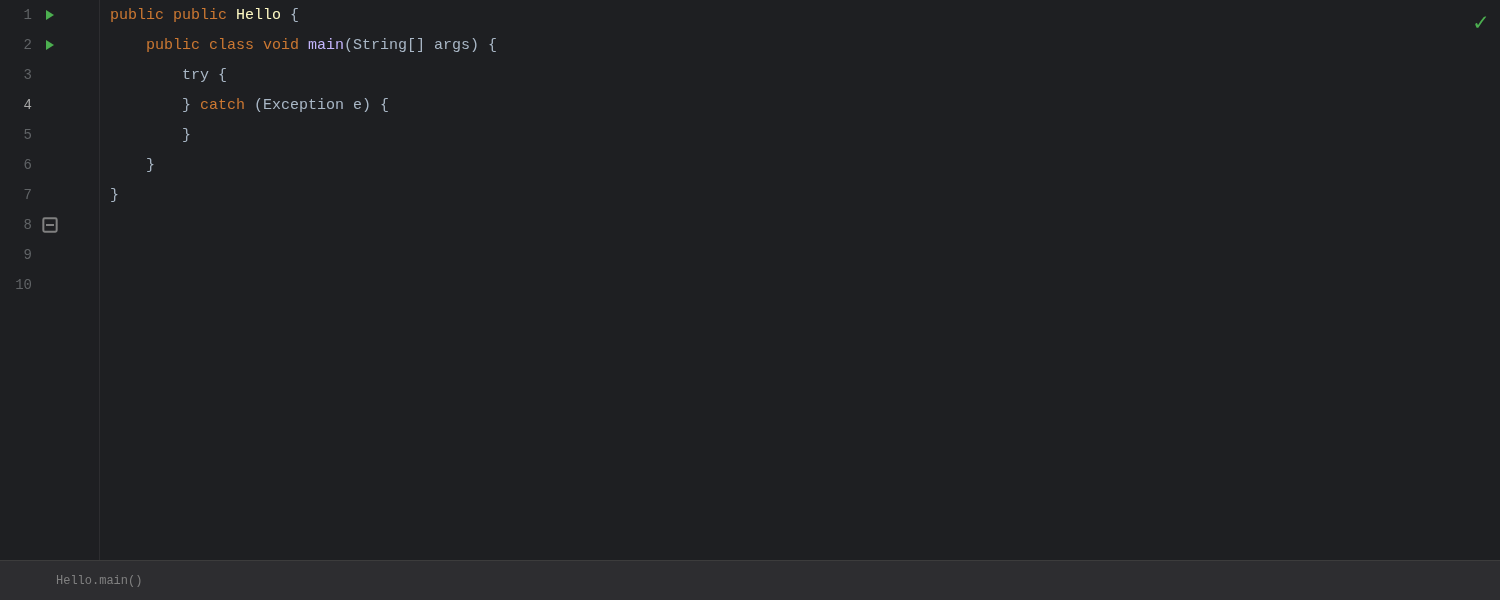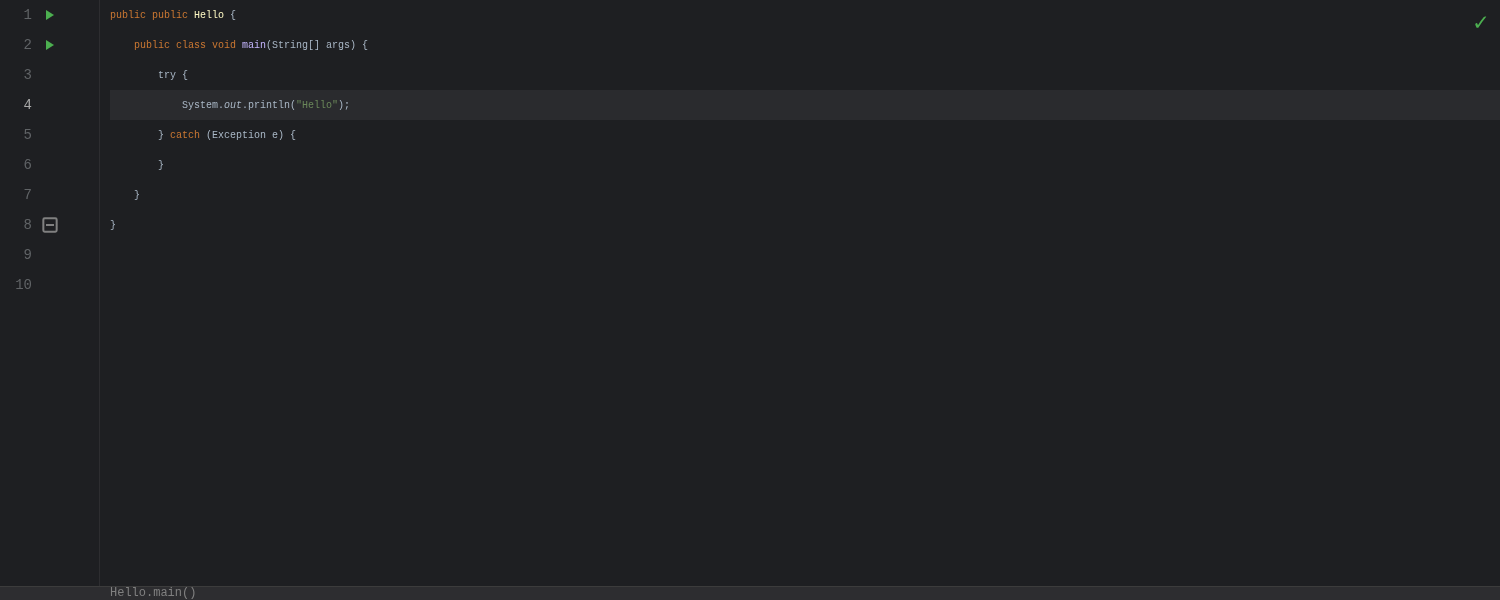--- a/index.html
+++ b/index.html
@@ -96,21 +96,21 @@
 
     .code-lines {
       display: flex;
       flex-direction: column;
     }
 
     .code-line {
       display: flex;
       align-items: center;
       height: 30px;
-      font-size: 10px;
+      font-size: 15px;
       font-family: 'Courier New', Courier, monospace;
       white-space: pre;
       position: relative;
     }
 
     .code-line.active-line {
       background-color: #2a2b2e;
     }
 
     
@@ -126,25 +126,25 @@
       position: absolute;
       top: 8px;
       right: 12px;
       color: #4caf50;
       font-size: 24px;
       z-index: 10;
     }
 
     
     .bottom-bar {
-      height: 14px;
+      height: 40px;
       background-color: #2d2d30;
       display: flex;
-      align-items: flex-end;
-      padding-left: 110px;
+      align-items: center;
+      padding-left: 56px;
       border-top: 1px solid #3c3c3c;
     }
 
     .bottom-bar-text {
       color: #808080;
       font-size: 12px;
       font-family: 'Courier New', Courier, monospace;
     }
   </style>
 </head>
@@ -209,21 +209,20 @@
           <span class="line-number">10</span>
           <span style="width: 16px; display: inline-block;"></span>
         </div>
       </div>
 
     <div class="code-content" id="code-content">
         <div class="code-lines">
           <div class="code-line"><span class="kw">public </span><span class="kw">public </span><span class="class-name">Hello</span><span class="plain"> {</span></div>
           <div class="code-line"><span class="kw">    public </span><span class="kw">class </span><span class="kw">void </span><span class="method">main</span><span class="plain">(</span><span class="plain">String</span><span class="plain">[] args) {</span></div>
           <div class="code-line"><span class="plain">        try {</span></div>
-          <div class="code-line active-line"><span class="plain">            System.</span><span class="italic plain">out</span><span class="plain">.println(</span><span class="str">"Hello"</span><span class="plain">);</span></div>
           <div class="code-line"><span class="plain">        } </span><span class="kw">catch </span><span class="plain">(Exception e) {</span></div>
           <div class="code-line"><span class="plain">        }</span></div>
           <div class="code-line"><span class="plain">    }</span></div>
           <div class="code-line"><span class="plain">}</span></div>
           <div class="code-line"></div>
         </div>
       </div>
   </div>
 
   <div class="bottom-bar">

